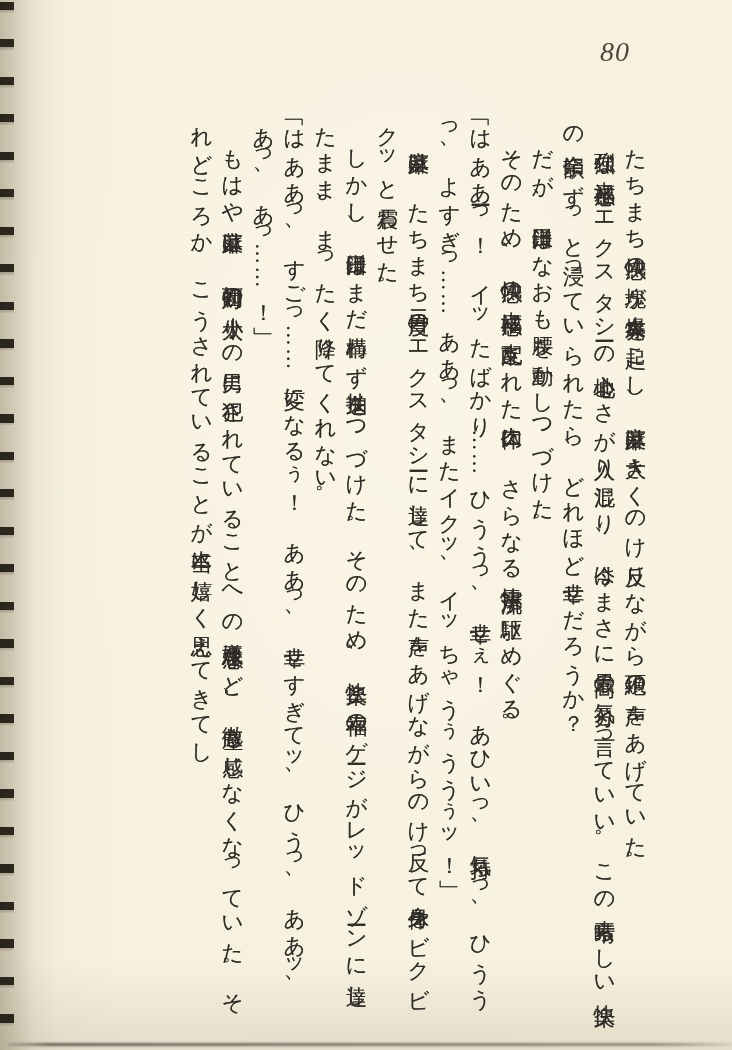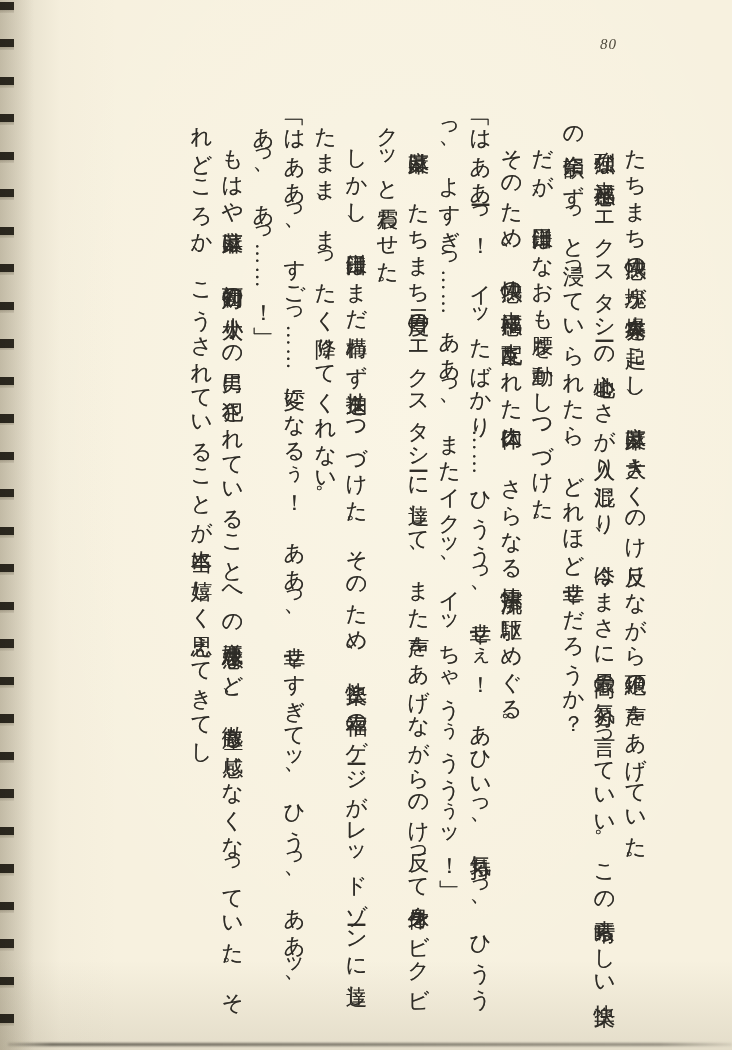--- a/index.html
+++ b/index.html
@@ -55,21 +55,21 @@
     bottom: 0;
     width: 34px;
     background: linear-gradient(to right, rgba(90, 80, 55, 0.22), transparent);
     z-index: 2;
   }
   .page-number {
     position: absolute;
     top: 36px;
     left: 600px;
     font-style: italic;
-    font-size: 15px;
+    font-size: 28px;
     letter-spacing: 1px;
     color: #4c473a;
     z-index: 5;
   }
   .text-block {
     position: absolute;
     top: 112px;
     right: 82px;
     width: 548px;
     height: 897px;

